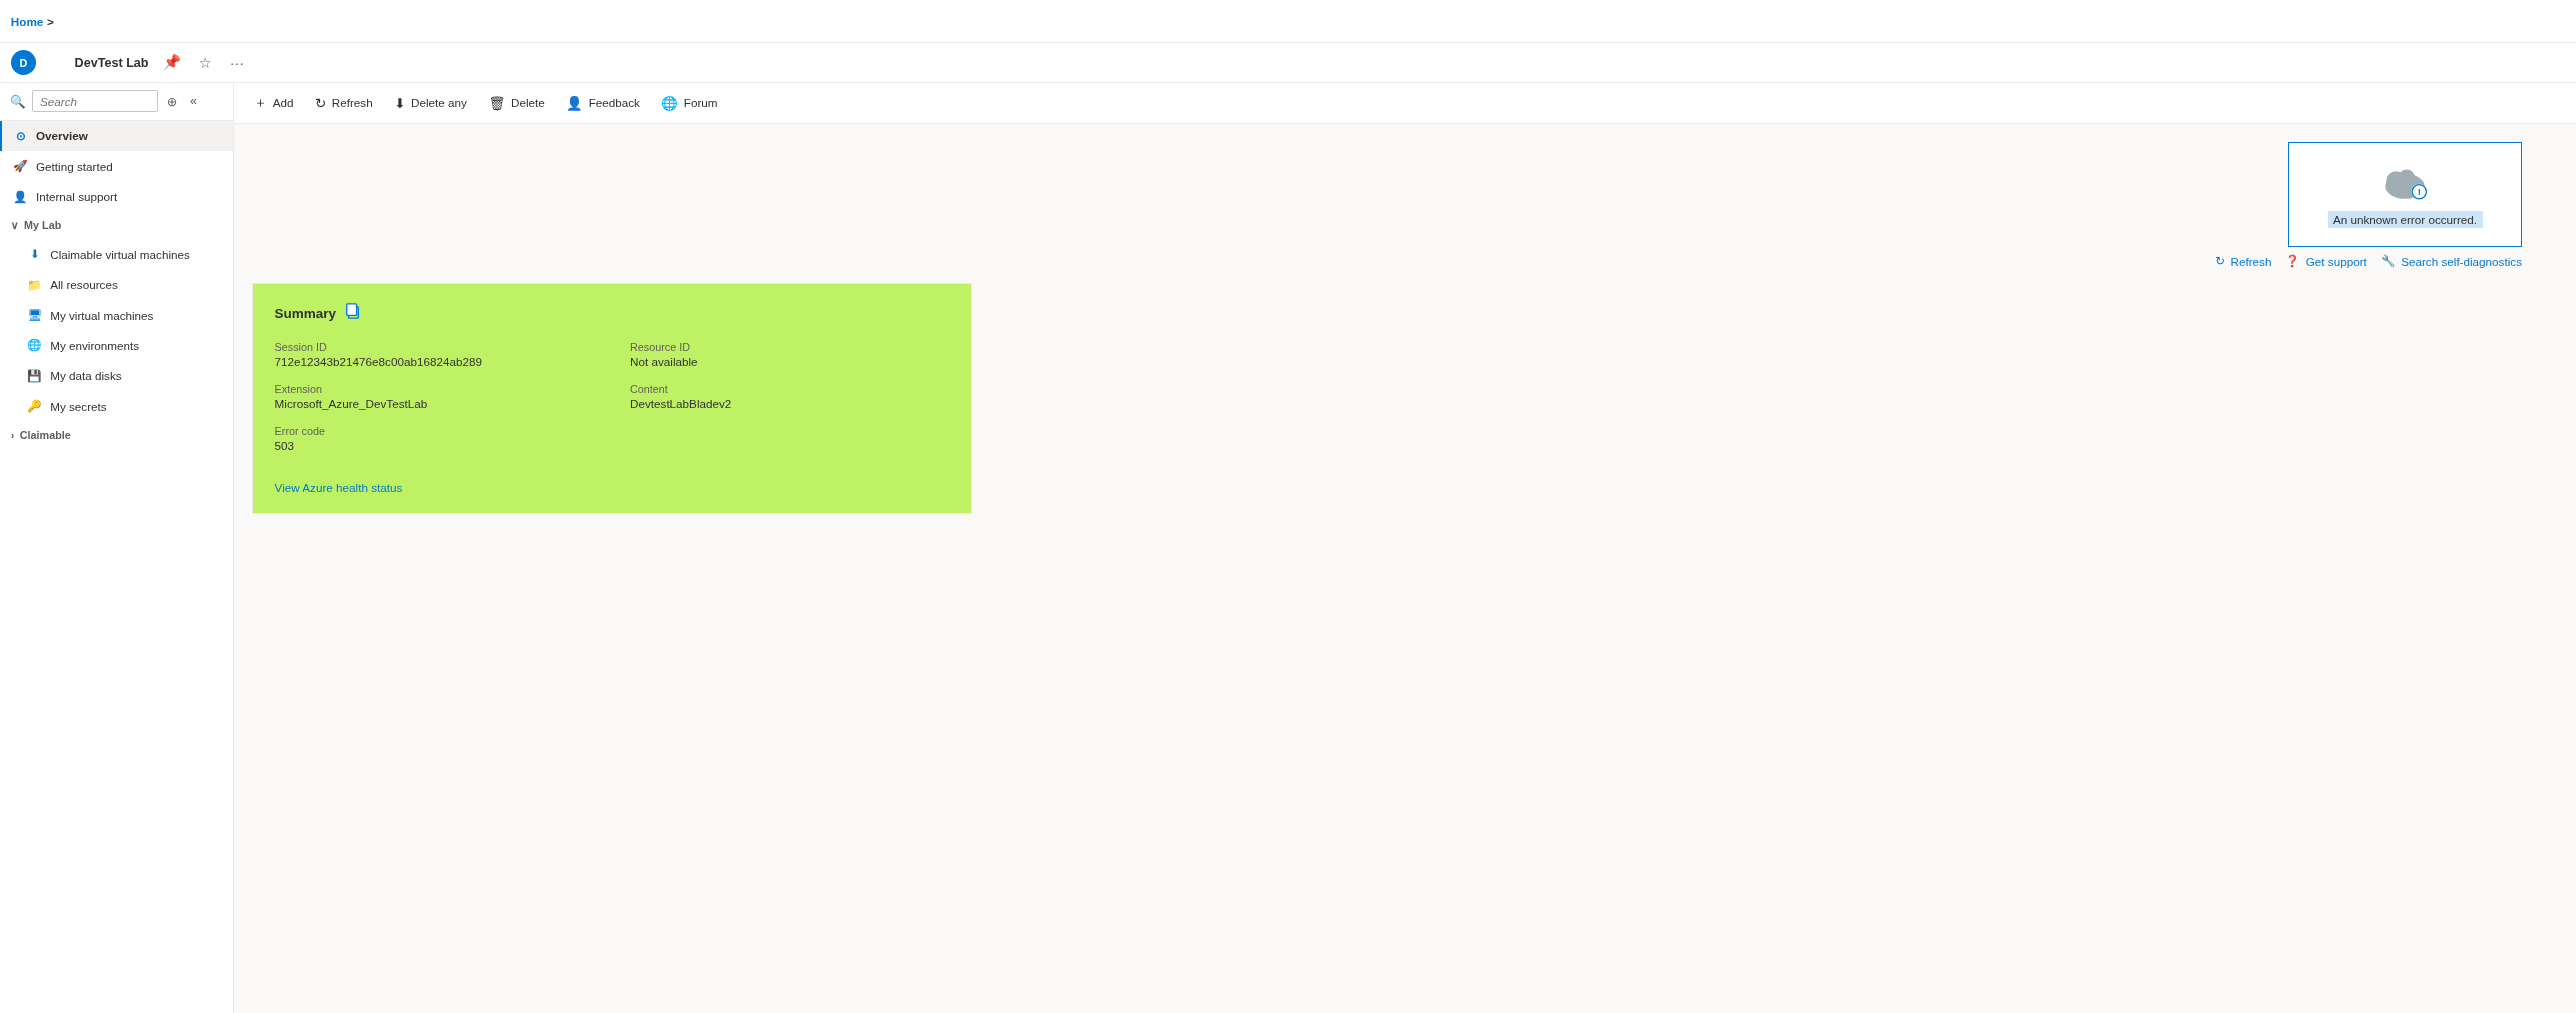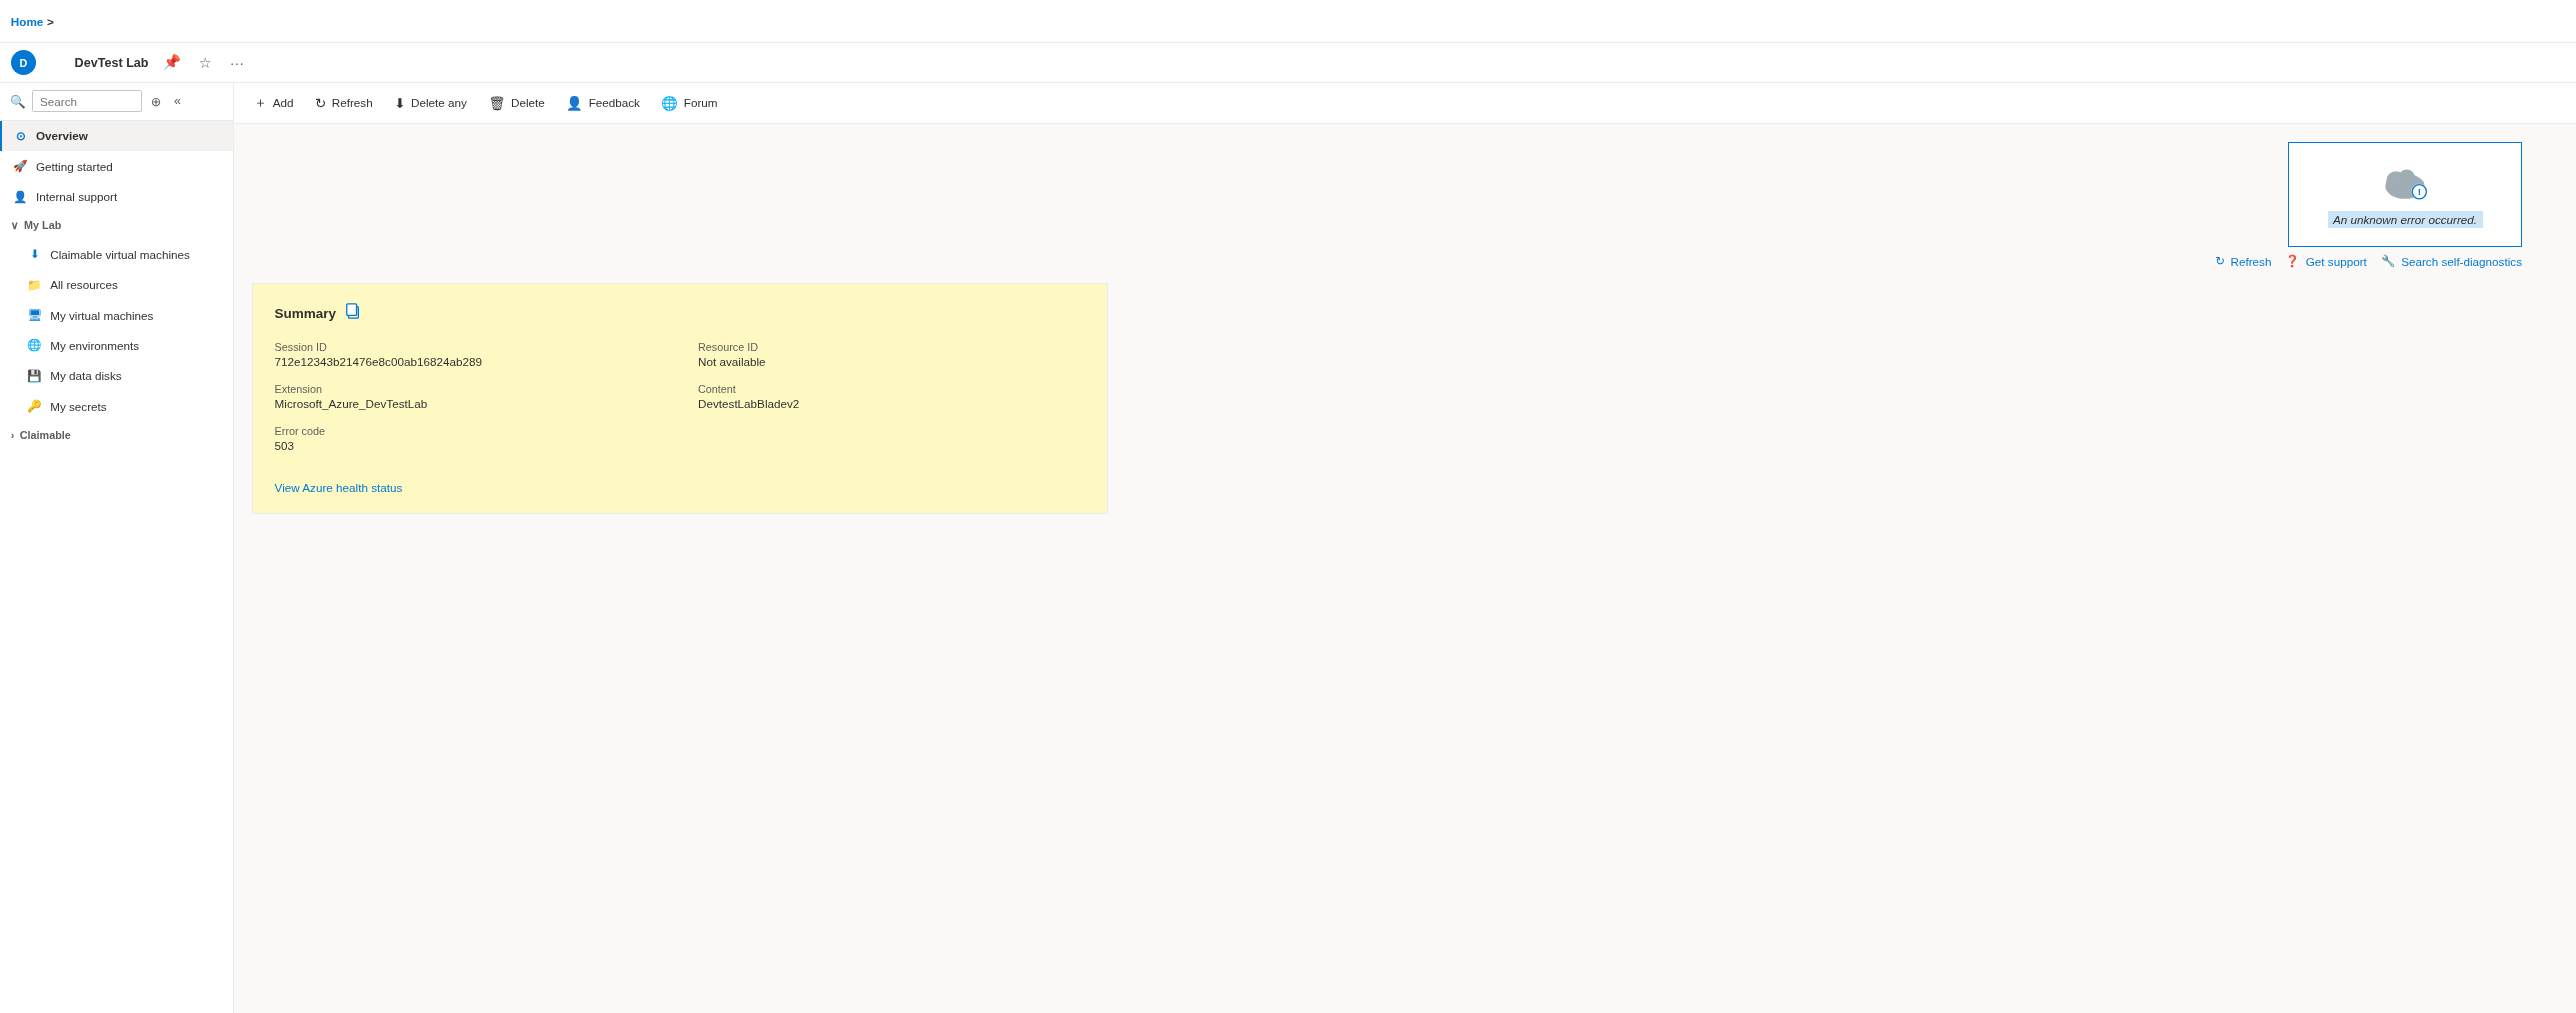--- a/index.html
+++ b/index.html
@@ -68,22 +68,23 @@
       border-bottom: 0.9px solid #edebe9;
       display: flex;
       align-items: center;
       gap: 5.4px;
     }
     .sidebar-search input {
       border: 0.9px solid #c8c6c4;
       border-radius: 1.8px;
       padding: 3.6px 7.2px;
       font-size: 11.7px;
-      width: 110px;
+      width: 126px;
       outline: none;
+      font-style: italic;
     }
     .sidebar-collapse-btn {
       background: none; border: none; cursor: pointer;
       color: #605e5c; font-size: 12.6px; padding: 3.6px;
     }
     .sidebar-item {
       display: flex;
       align-items: center;
       gap: 7.2px;
       padding: 7.2px 10.8px;
@@ -170,39 +171,38 @@
     .error-cloud-icon {
       position: relative;
       width: 50px; height: 40px;
     }
     .error-message {
       font-size: 11.7px;
       color: #323130;
       text-align: right;
       background: #cce4f7;
       padding: 1.8px 5.4px;
-      font-style: italic;
     }
     .error-actions {
       display: flex;
       align-items: center;
       gap: 14.4px;
       padding: 7.2px 0;
     }
     .error-action-btn {
       background: none; border: none; cursor: pointer;
       color: #0078d4; font-size: 11.7px;
       display: flex; align-items: center; gap: 5.4px;
     }
 
     
     .summary-card {
-      background: #fef9c3;
+      background: #bef264;
       border: 0.9px solid #edebe9;
-      width: 856px;
+      width: 720px;
       padding: 18px 21.6px;
       margin-top: 7.2px;
     }
     .summary-header {
       display: flex;
       align-items: center;
       gap: 7.2px;
       margin-bottom: 14.4px;
     }
     .summary-title { font-size: 13.5px; font-weight: 600; color: #323130; }

